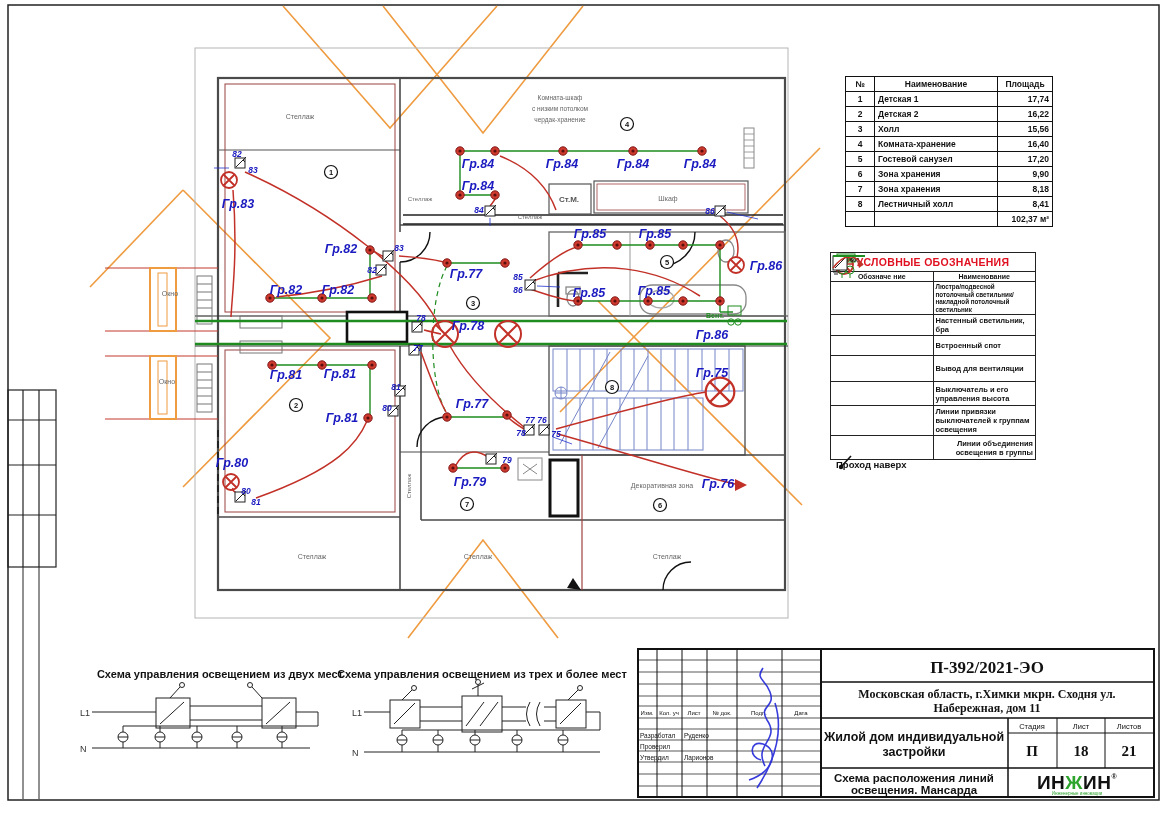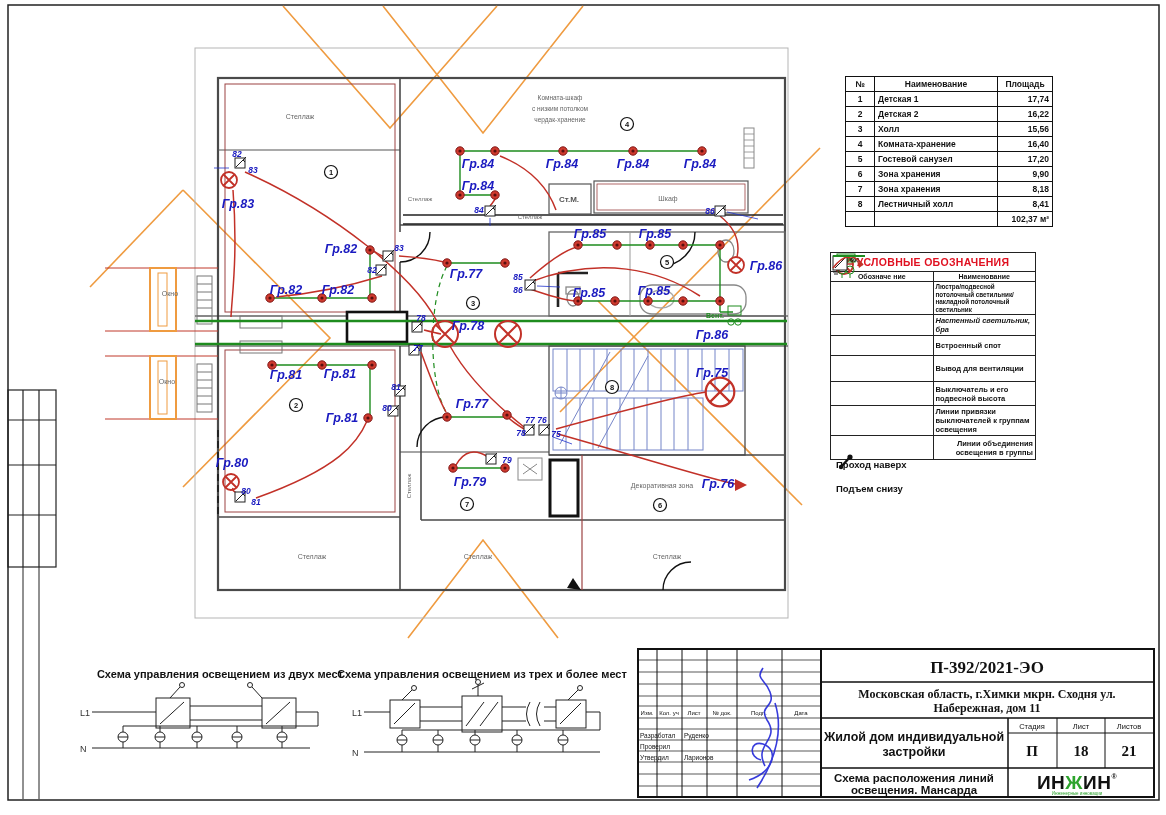--- a/index.html
+++ b/index.html
@@ -537,21 +537,21 @@
   </tr>
   <tr style="height:28px;">
     <td class="lg-sym">
             <svg width="26" height="24">
               <circle cx="13" cy="12" r="9" fill="none" stroke="#c23128" stroke-width="1.8"></circle>
               <path d="M7,6 L19,18 M19,6 L7,18" stroke="#c23128" stroke-width="1.8"></path>
             </svg>
           </td>
     <td class="lg-name small">Люстра/подвесной потолочный светильник/накладной потолочный светильник</td>
   </tr>
-  <tr style="height:20px;font-style:italic;">
+  <tr style="height:20px;">
     <td class="lg-sym">
             <svg width="26" height="14">
               <path d="M4,11 A9,7 0 0 1 22,11 Z" fill="none" stroke="#c23128" stroke-width="1.6"></path>
             </svg>
           </td>
     <td class="lg-name">Настенный светильник, бра</td>
   </tr>
   <tr style="height:20px;">
     <td class="lg-sym">
             <svg width="16" height="16">
@@ -575,21 +575,21 @@
   </tr>
   <tr style="height:24px;">
     <td class="lg-sym">
             <svg width="32" height="22">
               <rect x="2" y="3" width="14" height="14" fill="#fff" stroke="#222"></rect>
               <path d="M4,15 L13,6 L16,3" stroke="#222" fill="none"></path>
               <text x="19" y="9" font-size="5.5" fill="#111" font-weight="bold">600</text>
               <path d="M2,19 h6 M3,21 h4" stroke="#222"></path>
             </svg>
           </td>
-    <td class="lg-name">Выключатель и его подвесной высота</td>
+    <td class="lg-name">Выключатель и его управления высота</td>
   </tr>
   <tr style="height:26px;padding-left:8px;">
     <td class="lg-sym">
             <svg width="36" height="18">
               <path d="M2,15 Q18,-6 32,12" fill="none" stroke="#c23128" stroke-width="1.6"></path>
               <polygon points="32,12 26,8 28,15" fill="#c23128"></polygon>
             </svg>
           </td>
     <td class="lg-name">Линии привязки выключателей к группам освещения</td>
   </tr>
@@ -605,22 +605,15 @@
     </table>
 
 <div class="legend-extra">
   <div class="row">
     <svg width="20" height="20">
           <path d="M4,16 L15,4" stroke="#111" stroke-width="1.6"></path>
           <circle cx="5" cy="15" r="2.2" fill="#111"></circle>
         </svg>
     <span>Проход наверх</span>
   </div>
-  <div class="row">
-    <svg width="20" height="20">
-          <path d="M4,16 L15,4" stroke="#111" stroke-width="2.2"></path>
-          <circle cx="14" cy="5" r="2.6" fill="#111"></circle>
-        </svg>
-    <span>Подъем снизу</span>
-  </div>
 </div>
 
 </div>
 
 </body></html>

